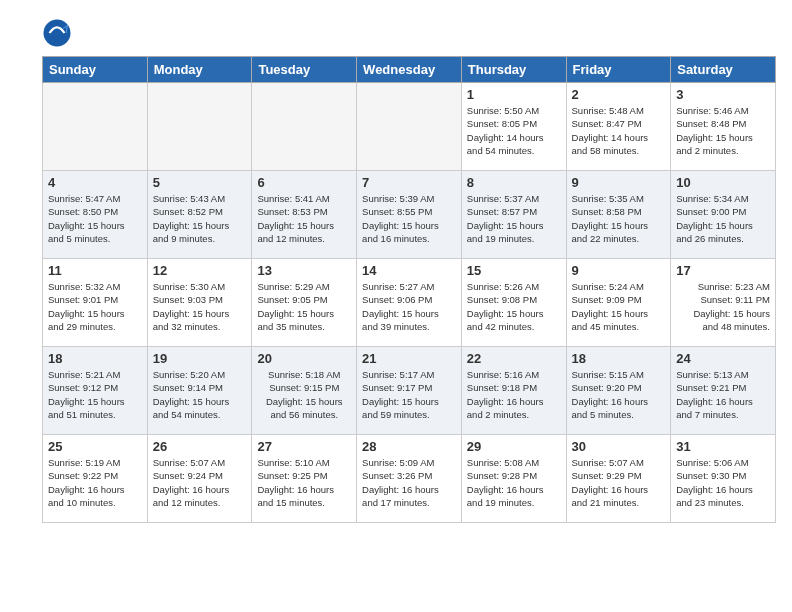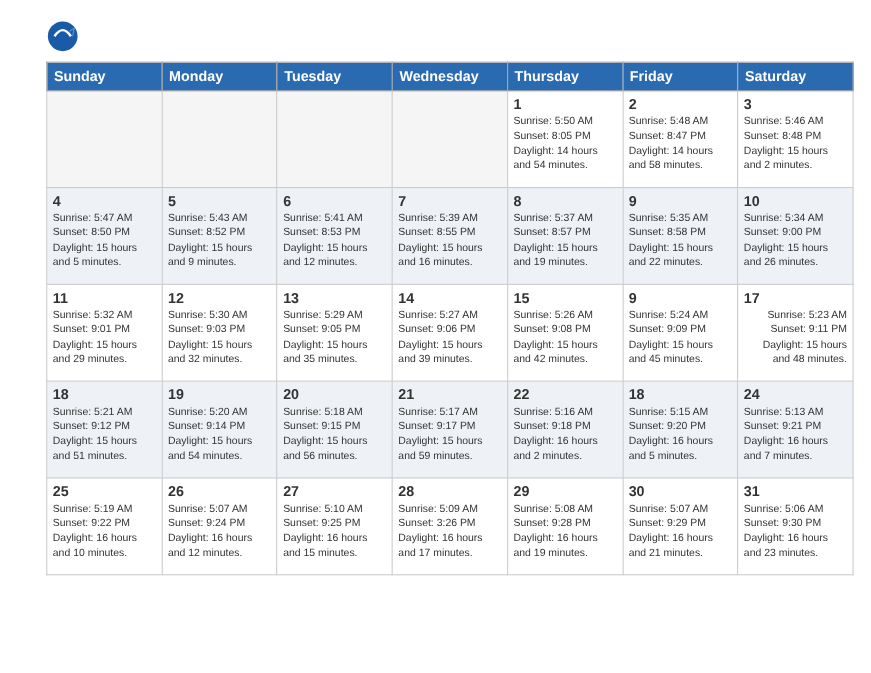--- a/index.html
+++ b/index.html
@@ -266,21 +266,21 @@
           </td>
           <td>
             <span class="day-number">19</span>
             <div class="day-info" style="white-space: pre-line;">Sunrise: 5:20 AM
 Sunset: 9:14 PM
 Daylight: 15 hours
 and 54 minutes.</div>
           </td>
           <td>
             <span class="day-number">20</span>
-            <div class="day-info" style="white-space: pre-line;">Sunrise: 5:18 AM
+            <div class="day-info" style="white-space: pre-line; text-align: center;">Sunrise: 5:18 AM
 Sunset: 9:15 PM
 Daylight: 15 hours
 and 56 minutes.</div>
           </td>
           <td>
             <span class="day-number">21</span>
             <div class="day-info" style="white-space: pre-line;">Sunrise: 5:17 AM
 Sunset: 9:17 PM
 Daylight: 15 hours
 and 59 minutes.</div>

